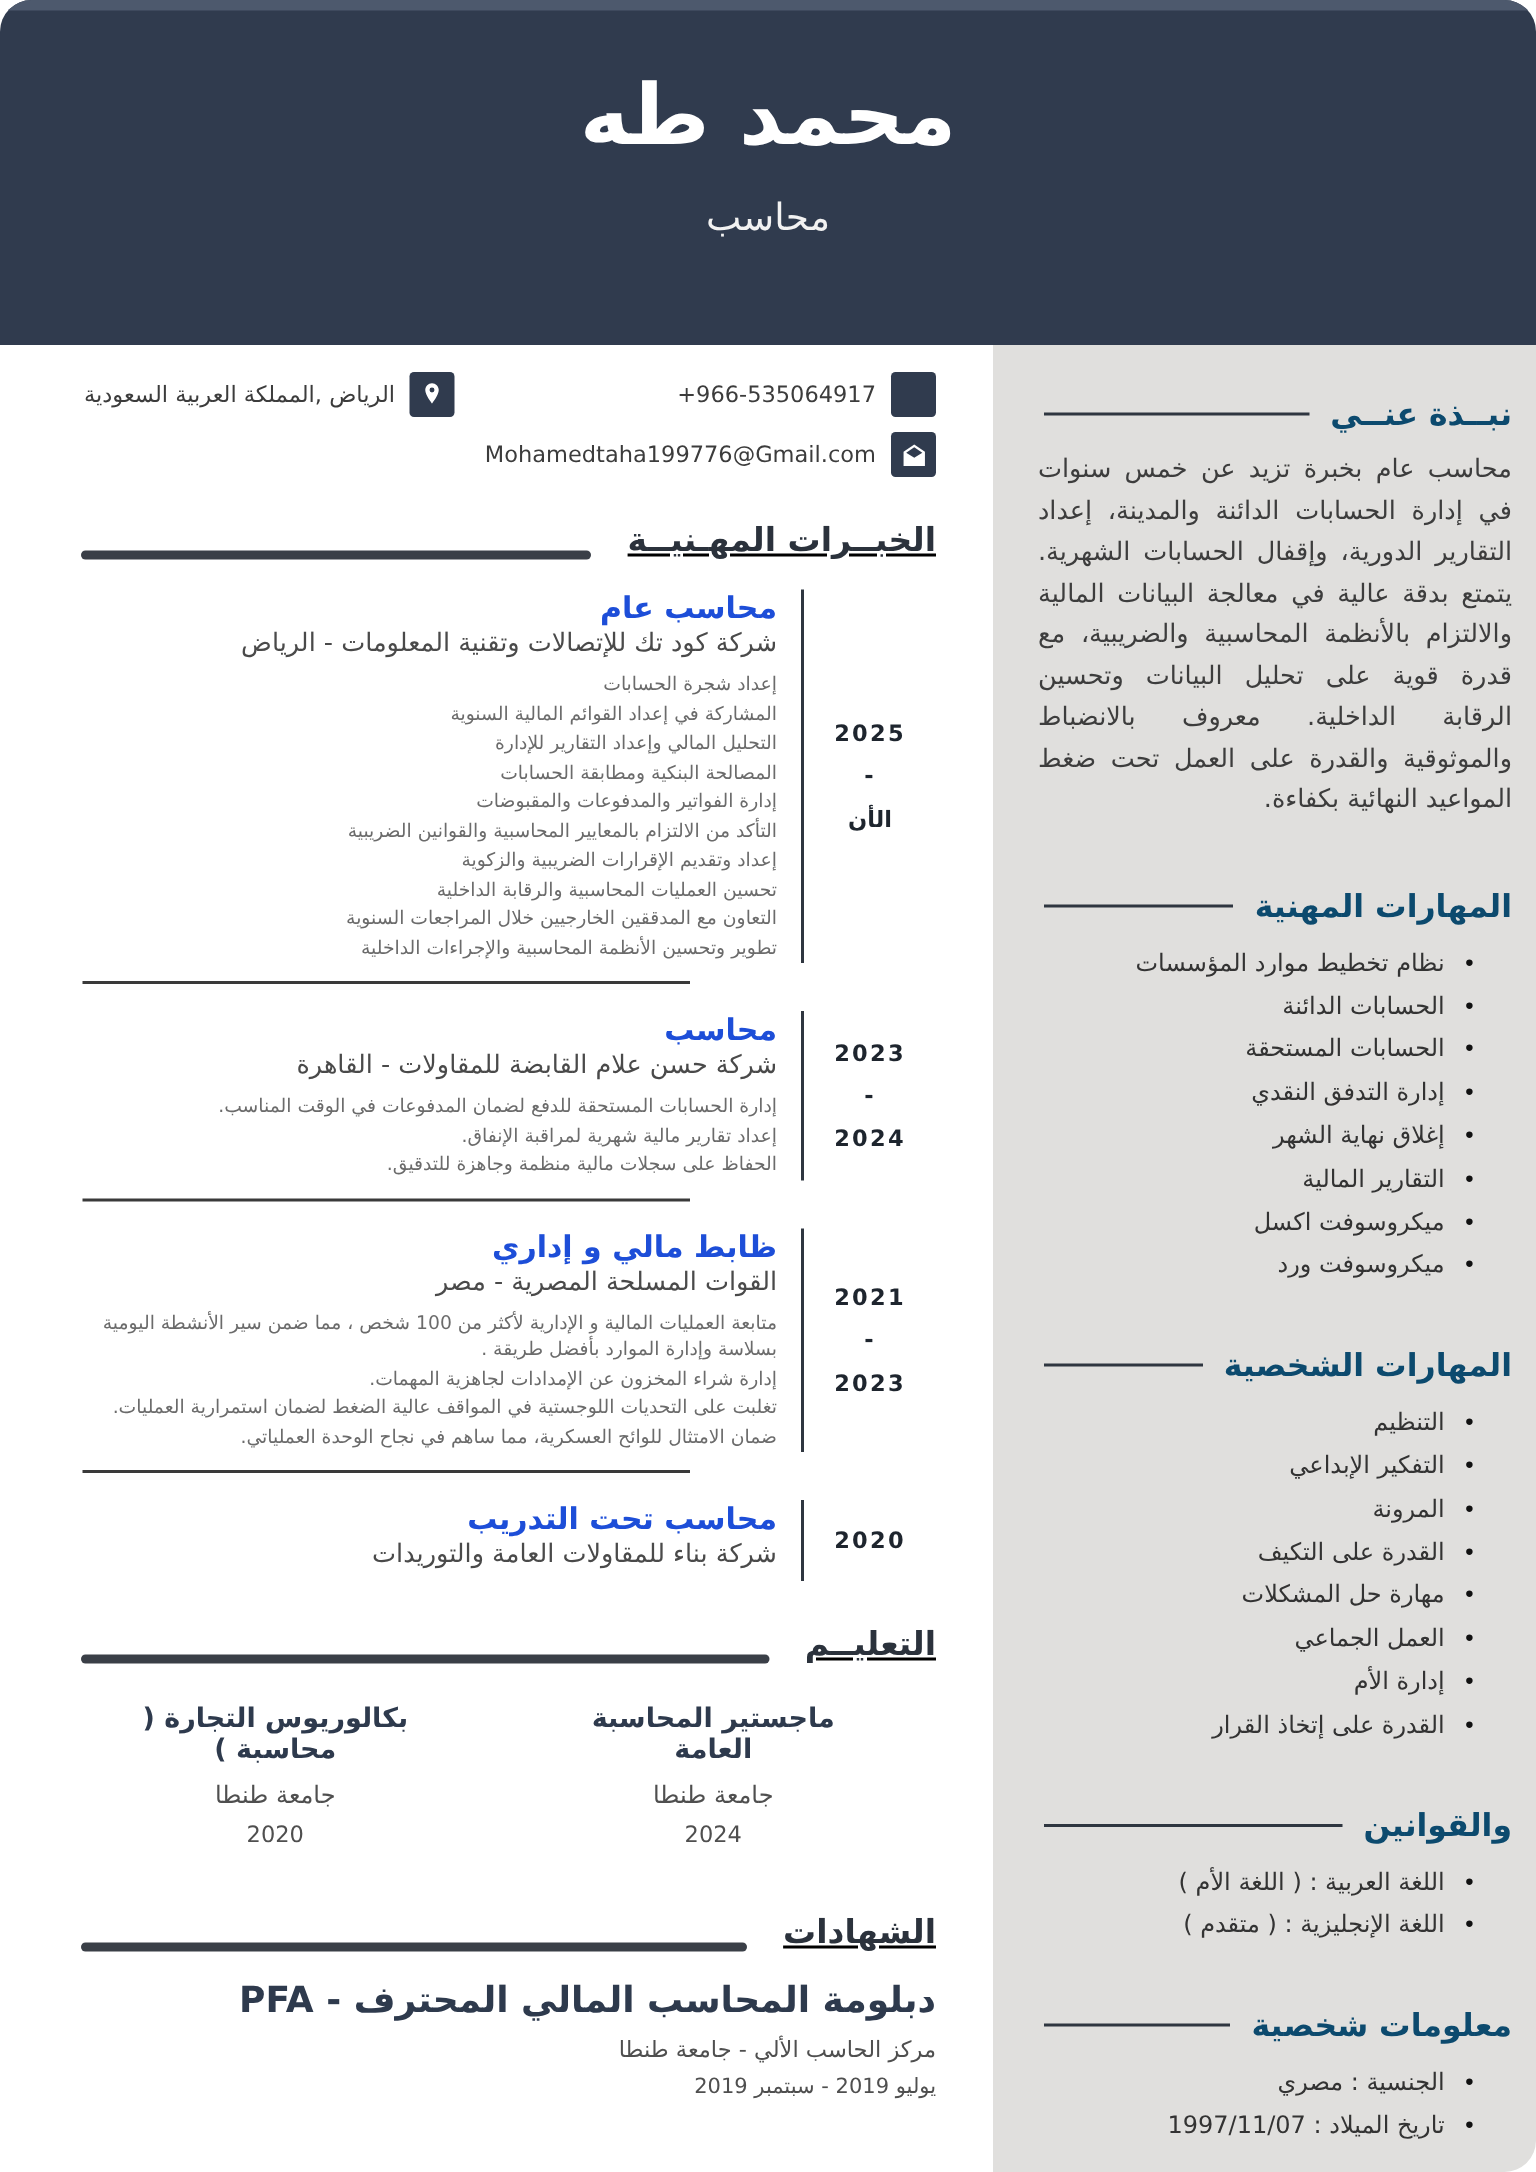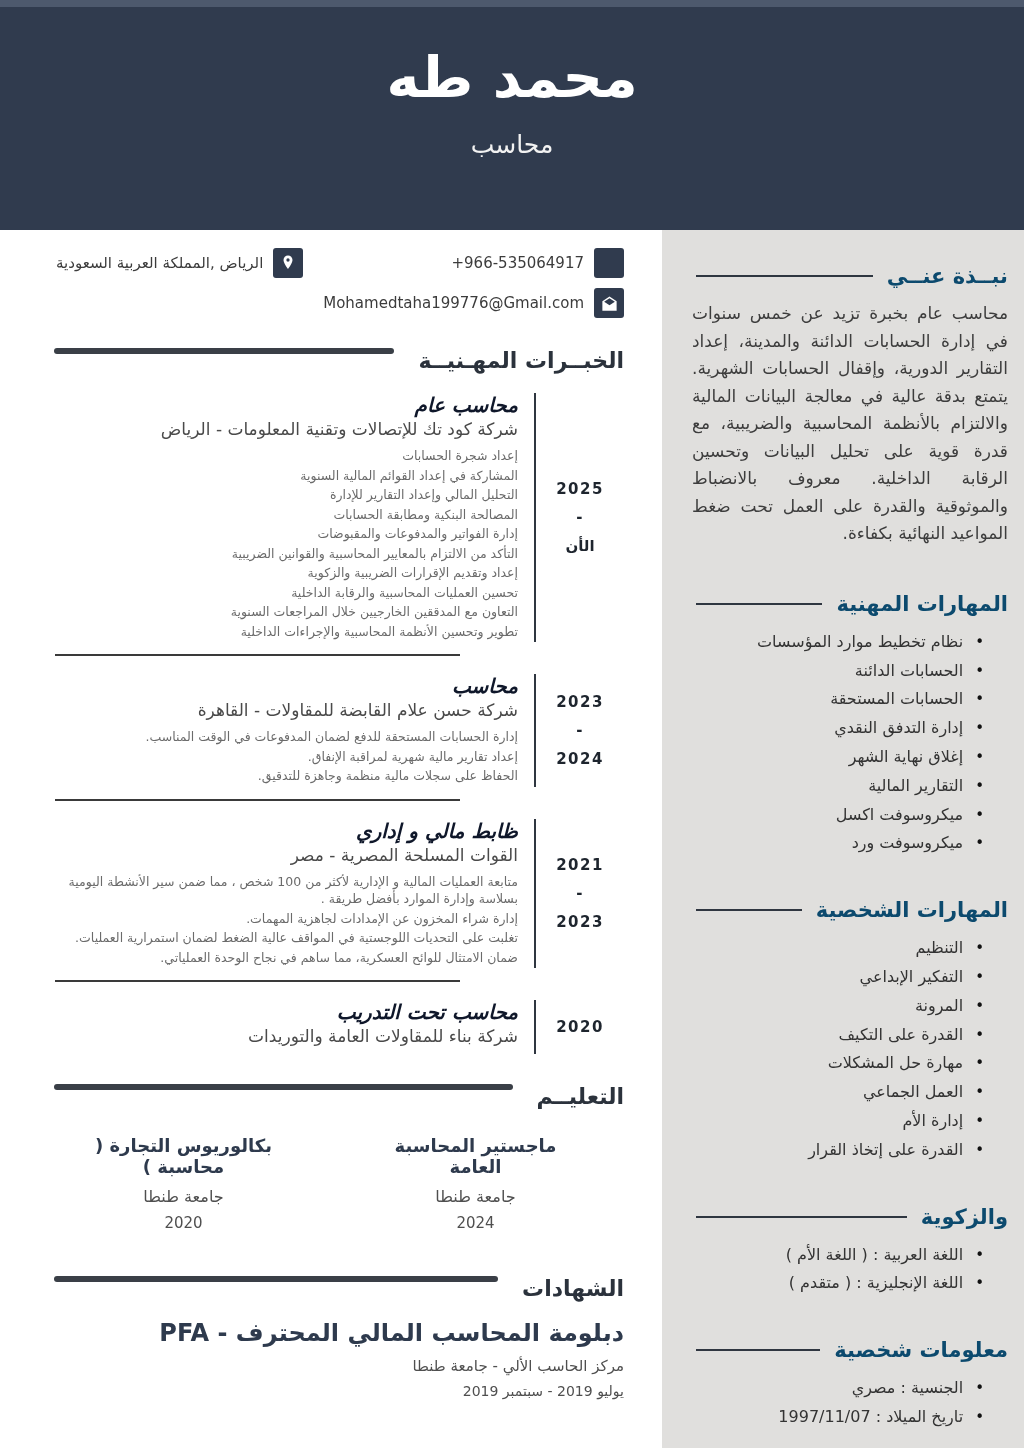--- a/index.html
+++ b/index.html
@@ -1,50 +1,51 @@
 <!DOCTYPE html>
 <html lang="ar"><head>
 <meta charset="utf-8">
 <style>
   * { margin:0; padding:0; box-sizing:border-box; }
   html,body { background:#ffffff; }
   .page {
     width:1024px; height:1448px; margin:0 auto; position:relative;
     background:#ffffff; overflow:hidden;
     font-family:"DejaVu Sans","Liberation Sans",sans-serif;
+    border-radius:21px;
   }
   
   .hdr { height:230px; background:#303b4e; color:#ffffff; text-align:center; }
   .hdr-strip { height:7px; background:#4d596d; }
   .hdr-name { font-size:56px; font-weight:bold; padding-top:38px; letter-spacing:1px; }
   .hdr-title { font-size:25px; margin-top:20px; color:#f2f2f2; }
   
   .cols { display:flex; align-items:stretch; min-height:1218px; }
   .main { width:662px; background:#ffffff; padding:18px 38px 30px 40px; direction:rtl; }
   .sidebar { width:362px; background:#e0dfdd; padding:20px 16px 40px 30px; direction:rtl; }
   
   .contact-row1 { display:flex; justify-content:space-between; align-items:center; }
   .contact-row2 { display:flex; margin-top:10px; }
   .citem { display:flex; align-items:center; gap:10px; }
   .cicon { width:30px; height:30px; background:#303b4e; border-radius:3px;
            display:flex; align-items:center; justify-content:center; flex-shrink:0; }
   .ctext { font-size:15px; color:#3c3c3c;margin-left:16px; }
   .ltr { direction:ltr; unicode-bidi:embed; }
   
-  .sec-head { display:flex; align-items:flex-start; margin-top:30px; margin-bottom:20px; }
+  .sec-head { display:flex; align-items:flex-end; margin-top:30px; margin-bottom:20px;text-decoration:underline; }
   .sec-head h2 { font-size:22px; font-weight:bold; color:#2b323c; }
   .sec-line { flex:1; height:6px; background:#3a3f47; border-radius:3px;
               margin-right:24px; margin-left:14px; }
   
   .xp { display:flex; }
   .xp-date { width:88px; flex-shrink:0; align-self:center; text-align:center;
              font-size:15px; font-weight:bold; color:#1e252e; letter-spacing:1.5px; line-height:1.9; }
   .xp-vline { width:2px; background:#2f3640; align-self:stretch; }
   .xp-body { flex:1; padding-right:16px; }
-  .xp-body h3 { font-size:20px; font-weight:bold; color:#0f172a; margin-bottom:2px;font-style:italic; }
+  .xp-body h3 { font-size:20px; font-weight:bold; color:#1d4ed8; margin-bottom:2px; }
   .xp-co { font-size:17px; color:#4a4a4a; margin-bottom:8px; }
   .xp-bullets { list-style:none; }
   .xp-bullets li { font-size:12.5px; color:#6b6b6b; line-height:1.4; margin-bottom:2px; }
   .xp-div { height:2px; background:#3a3a3a; width:405px; margin:12px auto 18px 15px; }
   
   .edu-grid { display:grid; grid-template-columns:1fr 1fr; margin-top:26px; }
   .edu-cell { text-align:center; padding-left:40px; padding-right:45px; }
   .edu-degree { font-size:18px; font-weight:bold; color:#2e3a4d; }
   .edu-school { font-size:16px; color:#4f4f4f; margin-top:10px; }
   .edu-year { font-size:15px; color:#4f4f4f; margin-top:8px; }
@@ -297,21 +298,21 @@
             <span class="dot">•</span>
             <span>إدارة الأم</span>
           </li>
         <li>
             <span class="dot">•</span>
             <span>القدرة على إتخاذ القرار</span>
           </li>
       </ul>
 
       <div class="sb-head">
-        <h2>والزكوية</h2>
+        <h2>والقوانين</h2>
         <div class="sb-line"></div>
       </div>
       <ul class="sb-list">
         <li>
             <span class="dot">•</span>
             <span>اللغة العربية : ( اللغة الأم )</span>
           </li>
         <li>
             <span class="dot">•</span>
             <span>اللغة الإنجليزية : ( متقدم )</span>

